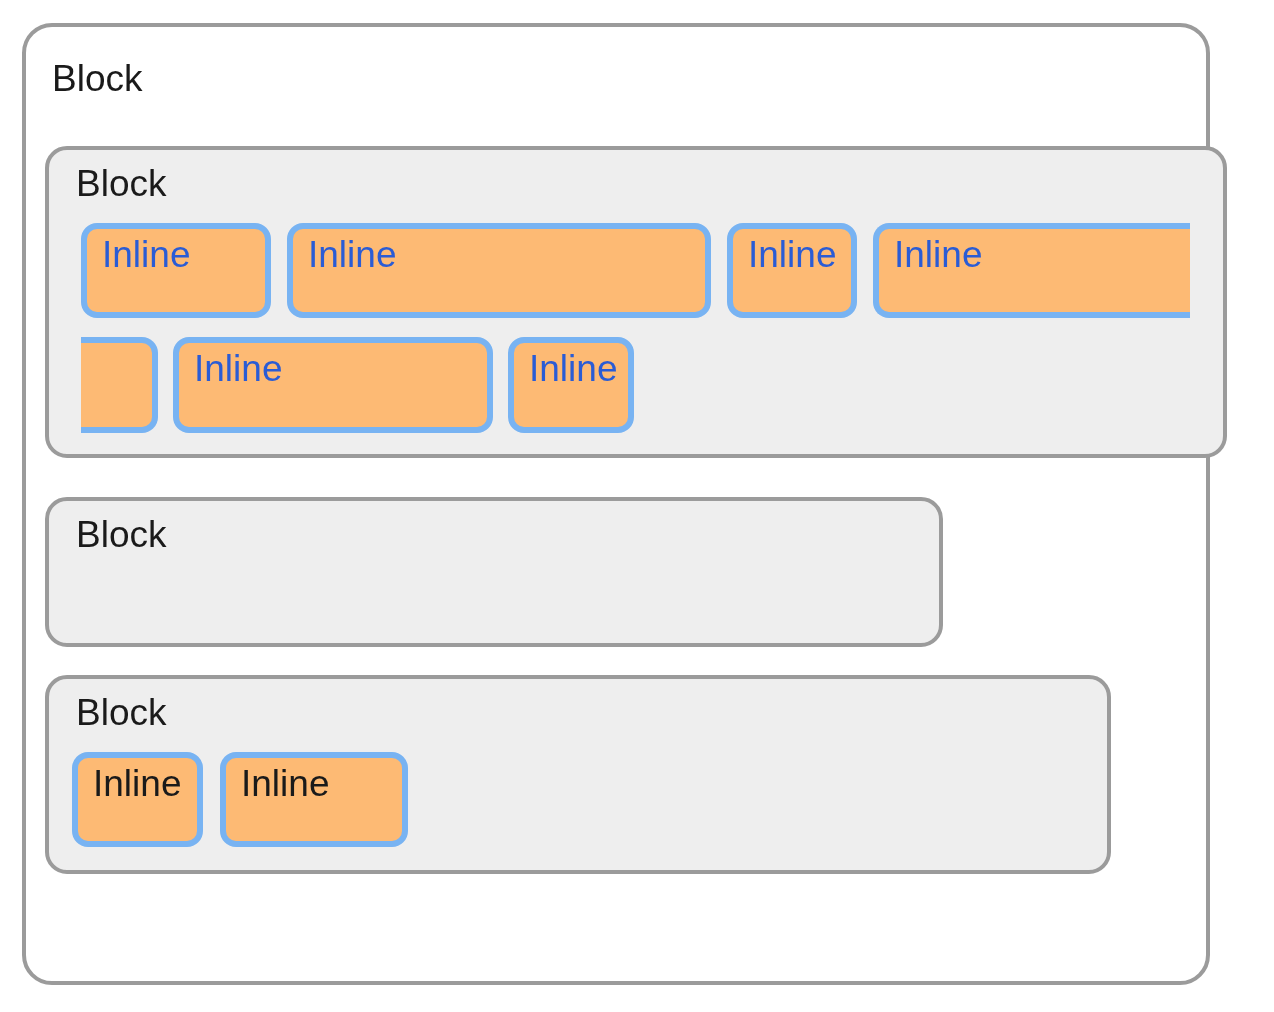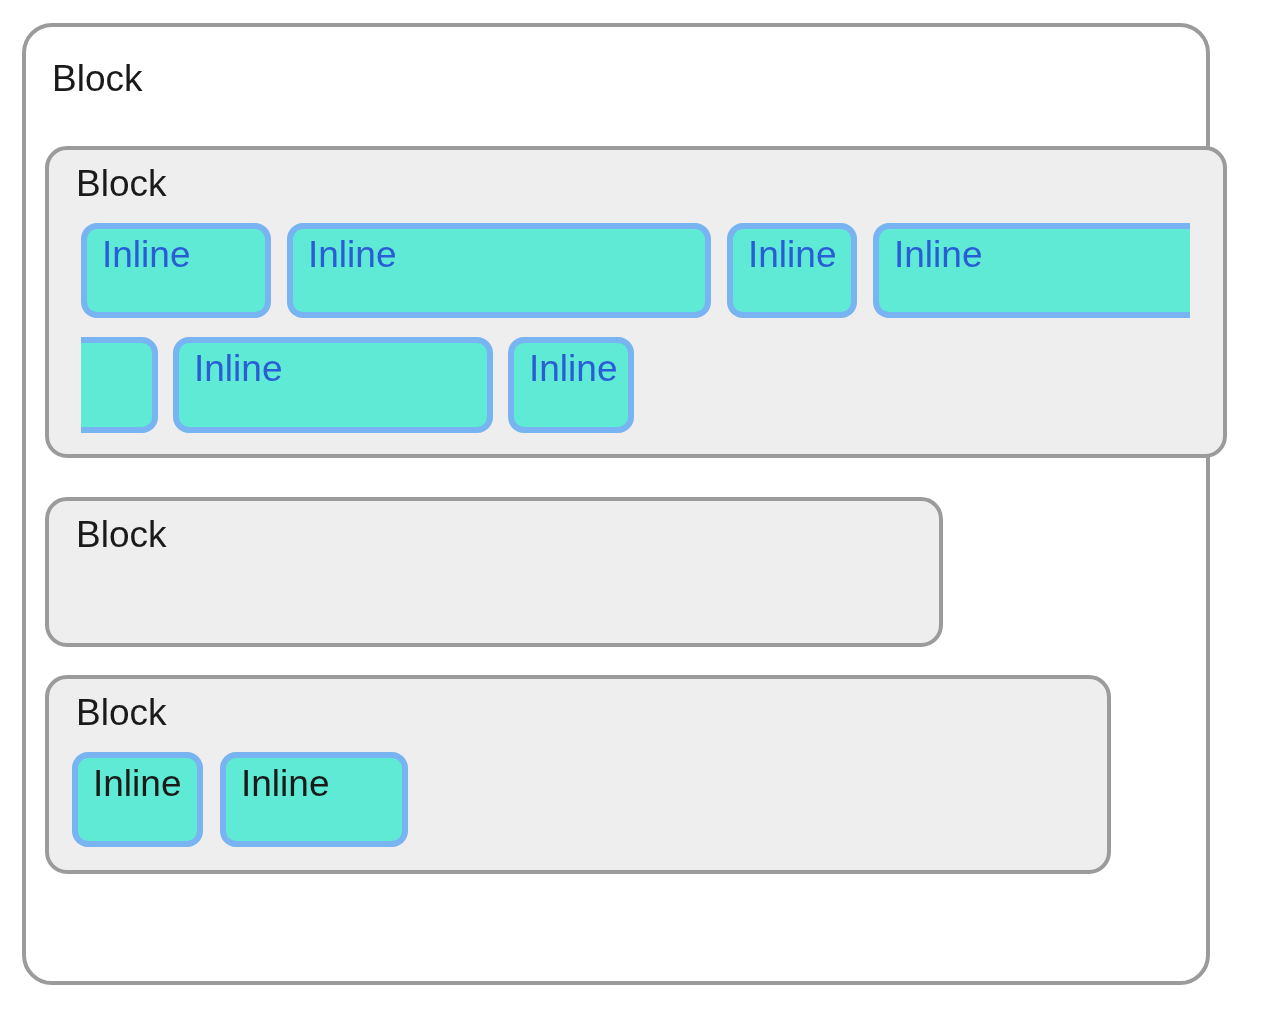--- a/index.html
+++ b/index.html
@@ -59,21 +59,21 @@
     position: absolute;
     display: flex;
     align-items: stretch;
   }
   .row-1 { left: 32px; top: 73px;  right: 33px; height: 95px; gap: 16px; }
   .row-2 { left: 32px; top: 187px; height: 96px; gap: 15px; }
   .row-3 { left: 23px; top: 73px;  height: 95px; gap: 17px; }
 
   .inline-box {
     box-sizing: border-box;
-    background: #5eead4;
+    background: #fdba74;
     border: 6px solid #78b3f2;
     border-radius: 16px;
     color: #2a5cd5;
     font-size: 37px;
     line-height: 1.15;
     padding: 5px 0 0 15px;
     flex: 0 0 auto;
     white-space: nowrap;
     overflow: hidden;
   }

